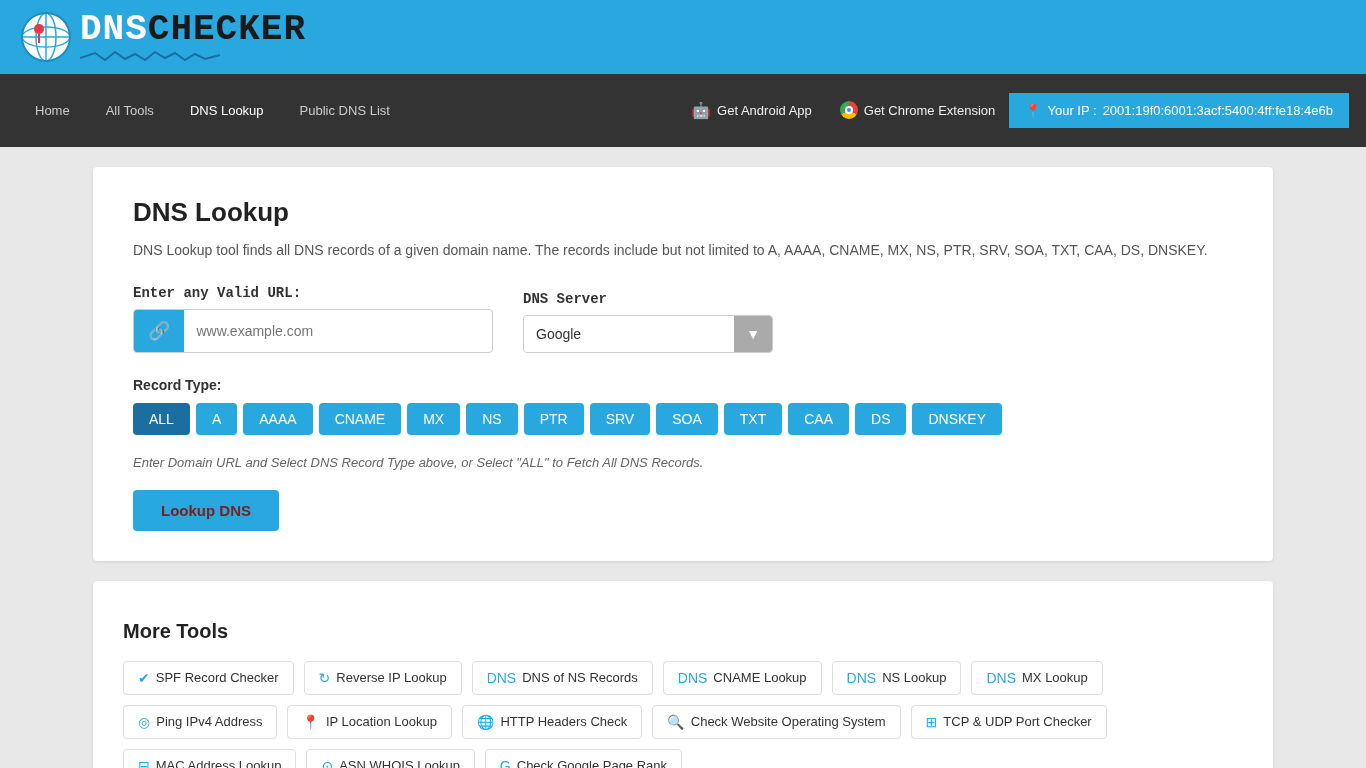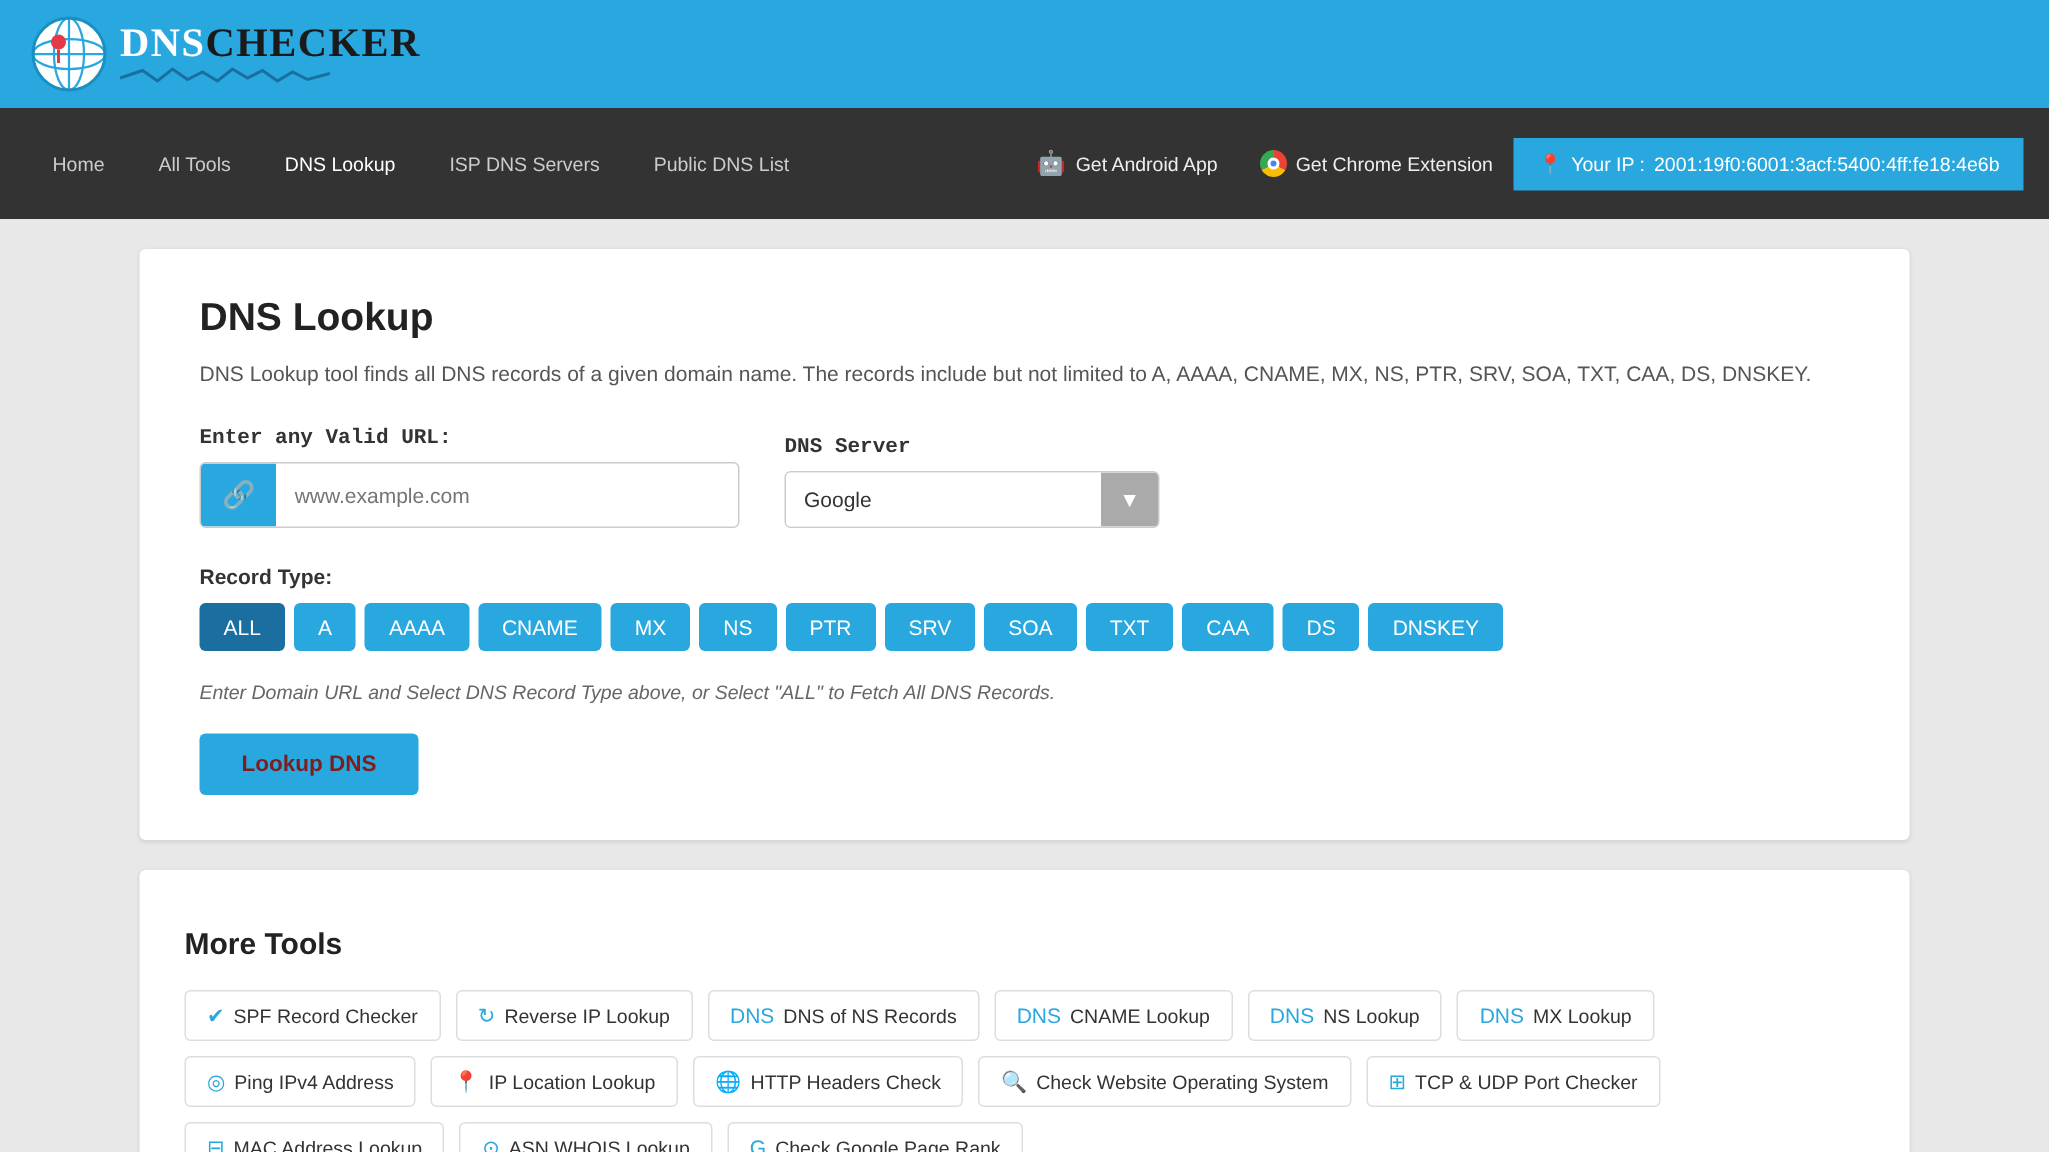--- a/index.html
+++ b/index.html
@@ -257,35 +257,34 @@
       <ellipse cx="26" cy="26" rx="10" ry="24" fill="none" stroke="#29a8e0" stroke-width="1.5"></ellipse>
       <ellipse cx="26" cy="26" rx="24" ry="10" fill="none" stroke="#29a8e0" stroke-width="1.5"></ellipse>
       <line x1="2" y1="26" x2="50" y2="26" stroke="#29a8e0" stroke-width="1.5"></line>
       <line x1="26" y1="2" x2="26" y2="50" stroke="#29a8e0" stroke-width="1.5"></line>
       <circle cx="26" cy="26" r="24" fill="none" stroke="#1a8fc0" stroke-width="2"></circle>
 
       <circle cx="19" cy="18" r="5" fill="#e63946"></circle>
       <path d="M19 23 L19 32" stroke="#e63946" stroke-width="2"></path>
     </svg>
     <div style="display:flex; flex-direction:column; line-height:1.1;">
-      <span style="font-size:27px; font-weight:900; letter-spacing:1px; color:white; font-family:Liberation Serif, serif;text-align:right;">
+      <span style="font-size:36px; font-weight:900; letter-spacing:1px; color:white; font-family:Liberation Mono, monospace;text-align:right;">
         <span style="color:white;">DNS</span><span style="color:#1a1a1a;">CHECKER</span>
       </span>
       <svg viewBox="0 0 140 14" width="140" height="14">
         <polyline points="0,8 15,3 25,10 35,2 45,9 55,4 65,10 75,2 85,8 95,3 105,10 115,4 125,9 140,5" fill="none" stroke="#1a6fa0" stroke-width="2"></polyline>
       </svg>
     </div>
   </div>
 </header>
 
 <nav class="navbar">
   <a class="nav-item">Home</a>
   <a class="nav-item">All Tools</a>
   <a class="nav-item active">DNS Lookup</a>
-  <a class="nav-item">ISP DNS Servers</a>
   <a class="nav-item">Public DNS List</a>
   <div class="nav-divider"></div>
   <div class="nav-app-links">
     <div class="nav-app-link">
       <span style="font-size:16px;">🤖</span>
       <span>Get Android App</span>
     </div>
     <div class="nav-app-link">
       <span style="display:inline-block;width:18px;height:18px;border-radius:50%;background:conic-gradient(#ea4335 0deg 120deg,#fbbc05 120deg 240deg,#34a853 240deg 360deg);position:relative;">
         <span style="display:block;width:8px;height:8px;background:#4285f4;border-radius:50%;position:absolute;top:50%;left:50%;transform:translate(-50%,-50%);border:2px solid white;"></span>

